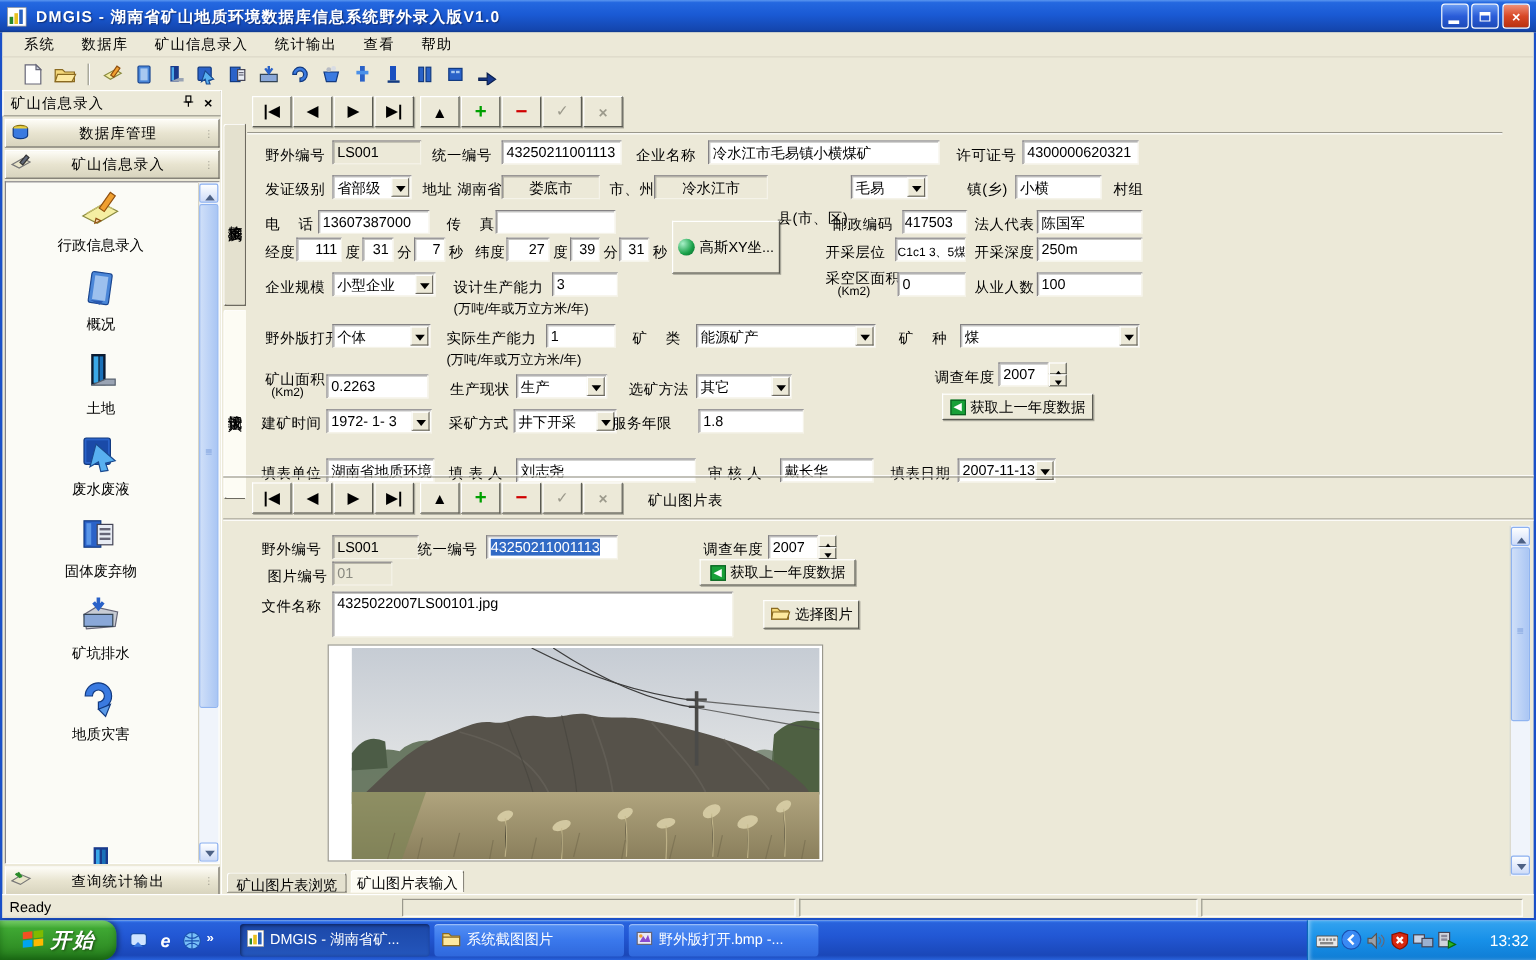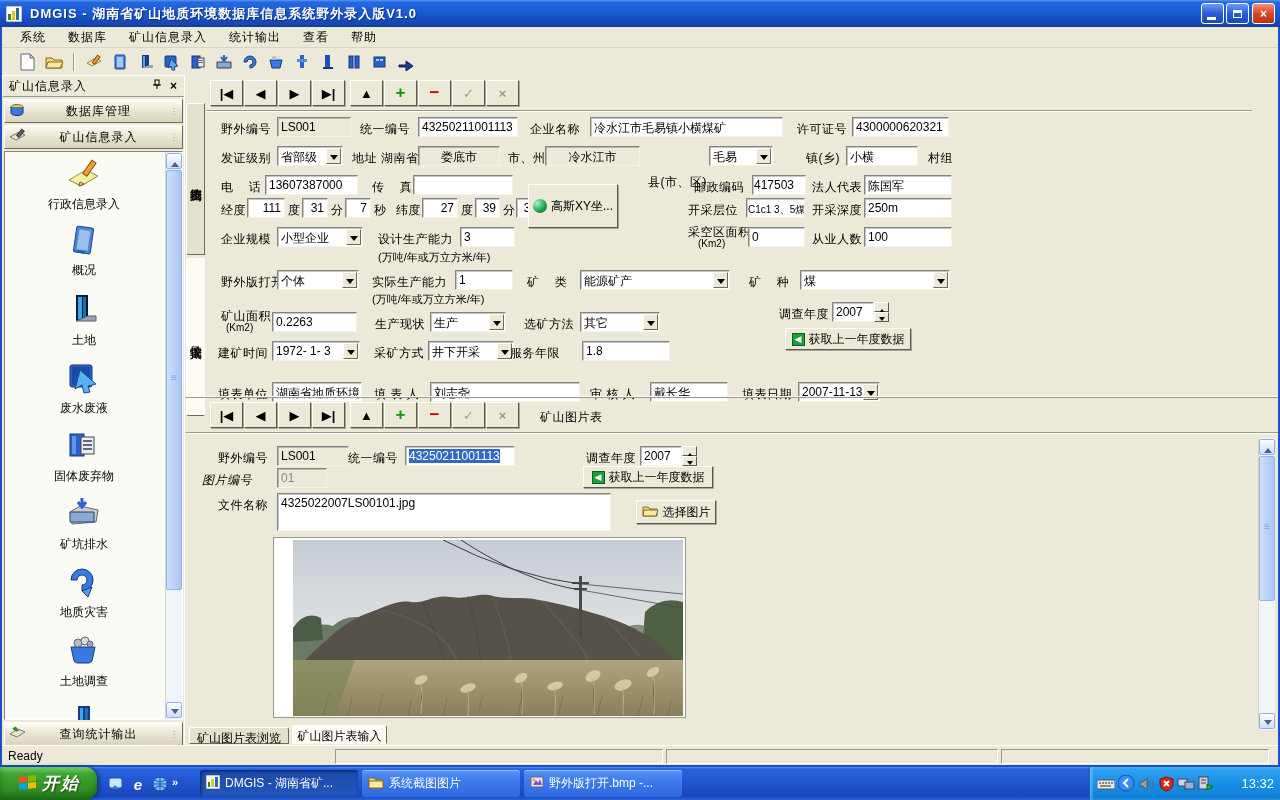--- a/index.html
+++ b/index.html
@@ -288,29 +288,20 @@
         </svg>
       <div class="cap" style="width:158px;">矿坑排水</div>
     </div>
     <div class="sbitem" style="top:412px;">
       <svg width="36" height="36">
           <path d="M5,16 a11,11 0 1 1 11,11 v-6 a5,5 0 1 0 -5,-5 z" fill="#3a7ae0" stroke="#123a80"></path>
           <path d="M16,27 l10,-4 -4,10 z" fill="#5a9ae8" stroke="#123a80"></path>
         </svg>
       <div class="cap" style="width:158px;">地质灾害</div>
     </div>
-    <div class="sbitem" style="top:481px;">
-      <svg width="36" height="36">
-          <path d="M5,14 h24 l-3,14 a4,3 0 0 1 -4,2 h-10 a4,3 0 0 1 -4,-2 z" fill="#3a7ae0" stroke="#123a80"></path>
-          <circle cx="12" cy="10" r="4" fill="#b8bcc4" stroke="#667"></circle>
-          <circle cx="19" cy="8" r="4" fill="#d8dce4" stroke="#667"></circle>
-          <circle cx="24" cy="11" r="3" fill="#a0a8b4" stroke="#667"></circle>
-        </svg>
-      <div class="cap" style="width:158px;">土地调查</div>
-    </div>
     <div class="sbitem" style="top:552px;overflow:hidden;height:16px;">
       <svg width="36" height="16">
           <rect x="12" y="2" width="12" height="14" fill="#1a3a8c"></rect>
           <rect x="14" y="4" width="3" height="12" fill="#3aa8e8"></rect>
           <rect x="19" y="4" width="3" height="12" fill="#1a70b8"></rect>
         </svg>
     </div>
 
     <div class="vscroll" style="right:0;top:0;height:567px;">
       <div class="varrow up" style="top:1px;"></div>
@@ -400,21 +391,21 @@
   <span class="lbl" style="left:331px;top:202px;">分</span>
   <div class="fld rt" style="left:345px;top:198px;width:26px;"><span>7</span></div>
   <span class="lbl" style="left:374px;top:202px;">秒</span>
   <span class="lbl" style="left:396px;top:202px;">纬度</span>
   <div class="fld rt" style="left:422px;top:198px;width:36px;"><span>27</span></div>
   <span class="lbl" style="left:461px;top:202px;">度</span>
   <div class="fld rt" style="left:475px;top:198px;width:25px;"><span>39</span></div>
   <span class="lbl" style="left:503px;top:202px;">分</span>
   <div class="fld rt" style="left:516px;top:198px;width:25px;"><span>31</span></div>
   <span class="lbl" style="left:544px;top:202px;">秒</span>
-  <div class="btn" style="left:528px;top:184px;width:90px;height:44px;">
+  <div class="btn" style="left:560px;top:184px;width:90px;height:44px;">
     <span style="width:14px;height:14px;border-radius:50%;background:radial-gradient(circle at 4px 4px,#a8f0c8,#18a048 60%,#0a6028);"></span>
     <span>高斯XY坐...</span>
   </div>
   <span class="lbl" style="left:688px;top:202px;">开采层位</span>
   <div class="fld" style="left:746px;top:198px;width:59px;font-size:10px;padding:4px 1px 0 1px;"><span>C1c1 3、5煤层</span></div>
   <span class="lbl" style="left:812px;top:202px;">开采深度</span>
   <div class="fld" style="left:864px;top:198px;width:88px;"><span>250m</span></div>
 
   <span class="lbl" style="left:221px;top:231px;">企业规模</span>
   <div class="fld combo" style="left:277px;top:227px;width:86px;"><span>小型企业</span><span class="ca"></span></div>
@@ -506,21 +497,21 @@
   <div class="fld ro" style="left:277px;top:446px;width:72px;"><span>LS001</span></div>
   <span class="lbl" style="left:348px;top:450px;">统一编号</span>
   <div class="fld" style="left:405px;top:446px;width:110px;"><span class="sel">43250211001113</span></div>
   <span class="lbl" style="left:586px;top:450px;">调查年度</span>
   <div class="fld" style="left:640px;top:446px;width:42px;"><span>2007</span></div>
   <div class="spin" style="left:682px;top:446px;">
       <span class="sbtn up"></span>
       <span class="sbtn dn"></span>
     </div>
 
-  <span class="lbl" style="left:202px;top:472px;font-style:italic;">图片编号</span>
+  <span class="lbl" style="left:223px;top:472px;">图片编号</span>
   <div class="fld ro" style="left:277px;top:468px;width:50px;color:#8a8a80;"><span>01</span></div>
   <div class="btn" style="left:583px;top:466px;width:130px;height:22px;">
     <span style="width:13px;height:13px;background:#18a038;border:1px solid #0a6020;color:#fff;font-size:9px;line-height:11px;text-align:center;">◀</span>
     <span>获取上一年度数据</span>
   </div>
 
   <span class="lbl" style="left:218px;top:497px;">文件名称</span>
   <div class="fld multiline" style="left:277px;top:493px;width:334px;"><span>4325022007LS00101.jpg</span></div>
   <div class="btn" style="left:636px;top:500px;width:80px;height:24px;">
     <span><svg width="17" height="13">

